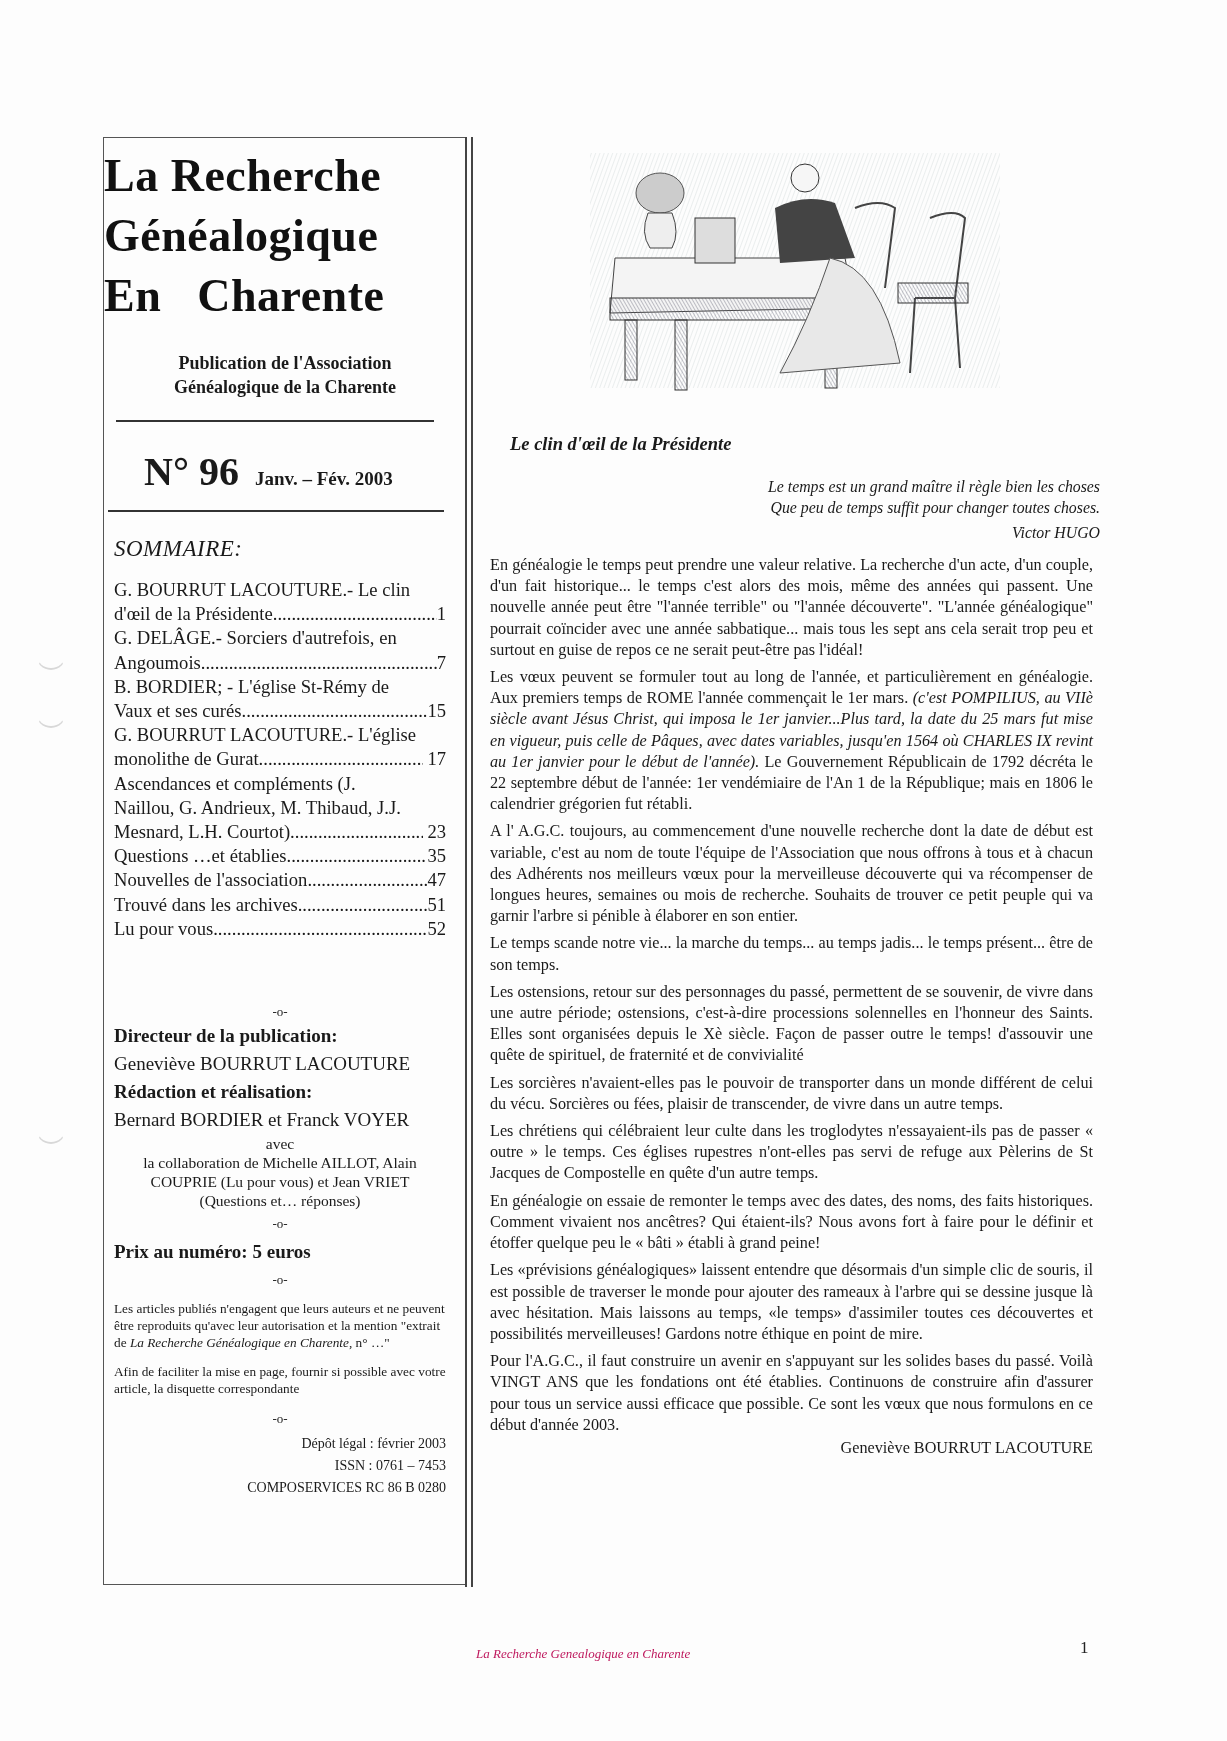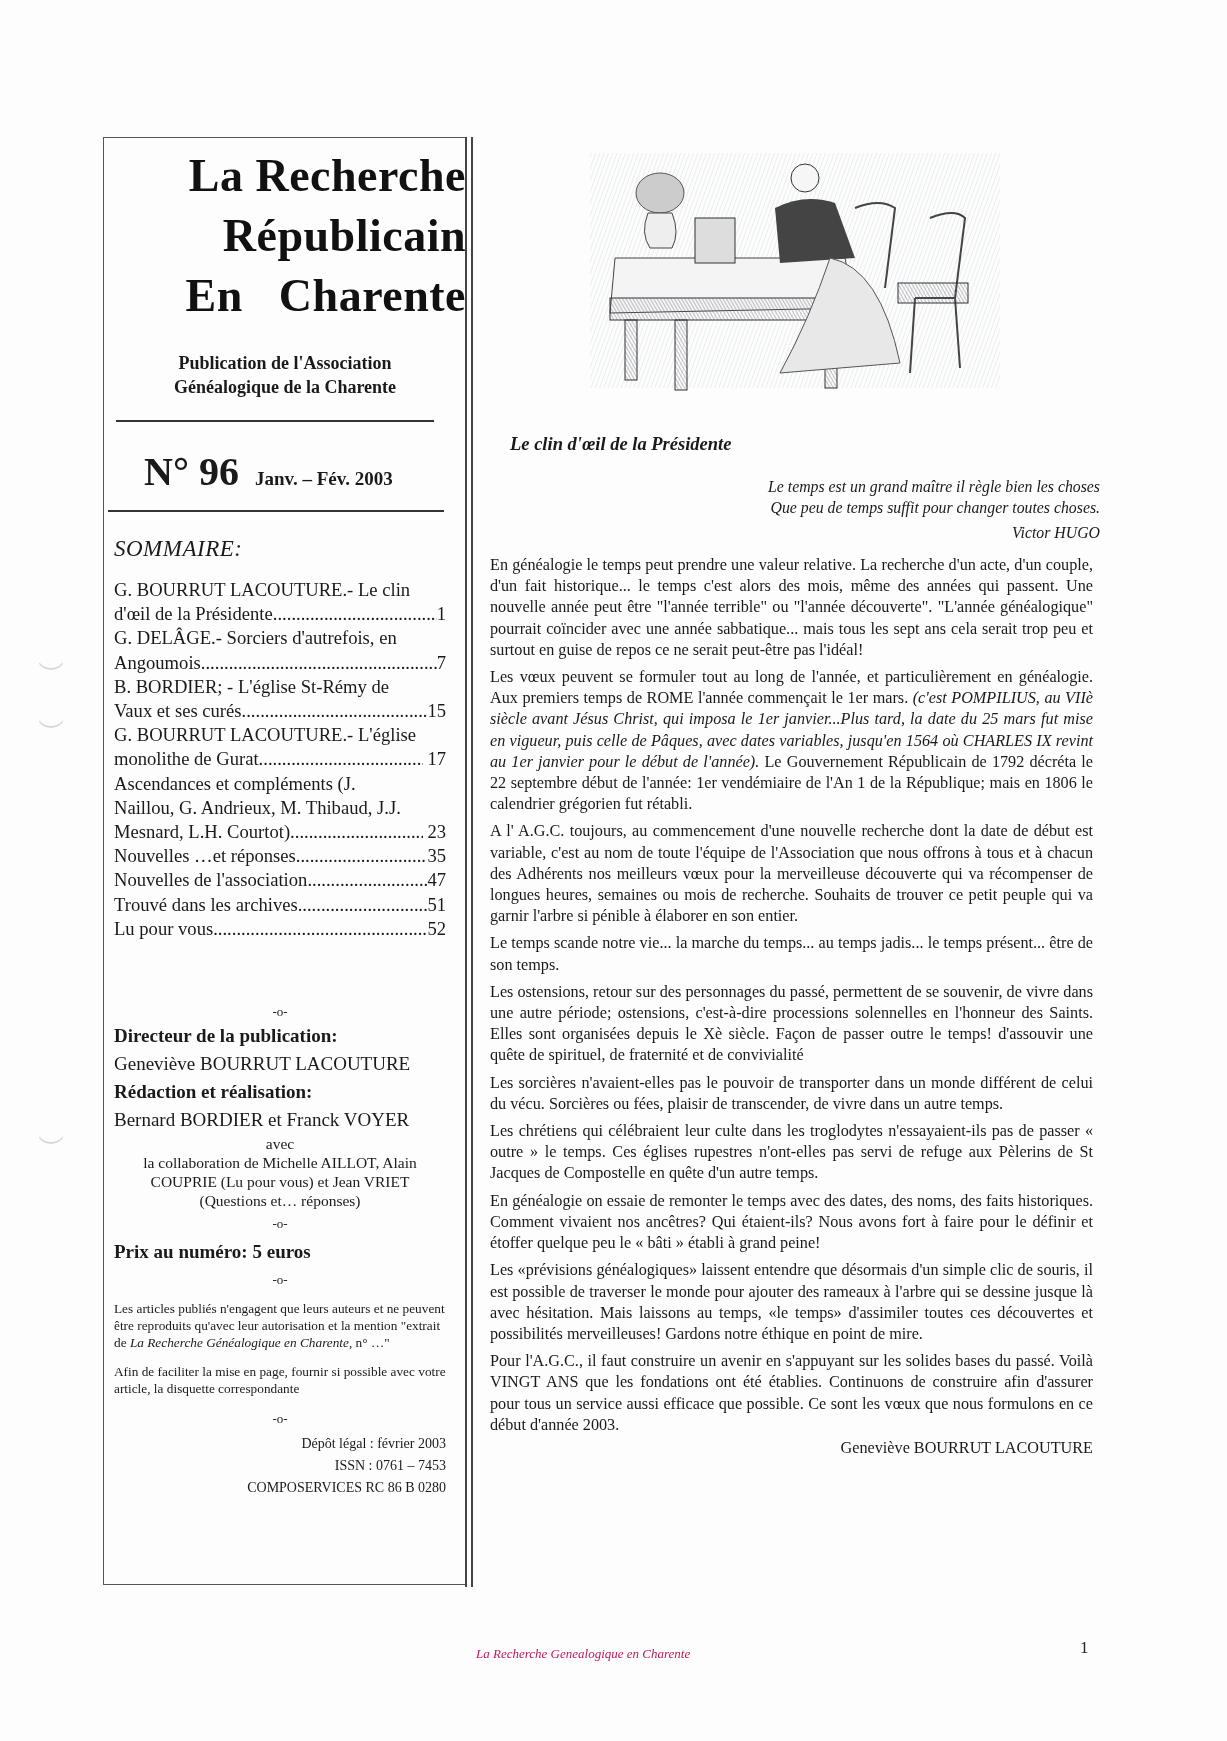--- a/index.html
+++ b/index.html
@@ -5,21 +5,21 @@
   html,body{margin:0;padding:0;}
   body{width:1227px;height:1741px;background:#fdfdfd;position:relative;overflow:hidden;
        font-family:"Liberation Serif","DejaVu Serif",serif;color:#1a1a1a;}
   .punch{position:absolute;left:36px;width:28px;height:28px;border-radius:50%;
          border-bottom:2px solid #d8d8d8;border-left:1px solid transparent;border-right:1px solid transparent;}
   
   .box{position:absolute;left:103px;top:137px;width:362px;height:1448px;
        border:1.5px solid #555;border-right:none;box-sizing:border-box;}
   .box-r1{position:absolute;left:465px;top:137px;width:1.5px;height:1450px;background:#444;}
   .box-r2{position:absolute;left:471px;top:137px;width:1.5px;height:1450px;background:#444;}
-  .title{position:absolute;left:0;width:362px;text-align:right;font-weight:bold;
+  .title{position:absolute;left:0;width:362px;text-align:left;font-weight:bold;
          font-size:46px;line-height:60px;top:8px;letter-spacing:0.5px;color:#111;}
   .title div{white-space:nowrap;}
   .subtitle{position:absolute;left:0;width:362px;top:213px;text-align:center;font-weight:bold;
             font-size:18px;line-height:24px;}
   .rule{position:absolute;height:1.5px;background:#333;}
   .issue{position:absolute;left:40px;top:310px;white-space:nowrap;font-weight:bold;}
   .issue .no{font-size:40px;}
   .issue .date{font-size:19px;margin-left:16px;}
   .sommaire{position:absolute;left:10px;top:398px;font-style:italic;font-size:23px;letter-spacing:0.5px;}
   .toc{position:absolute;left:10px;top:440px;width:332px;font-size:18.6px;line-height:24.2px;}
@@ -51,21 +51,21 @@
 </head>
 <body>
 
 <div class="punch" style="top:640px;"></div>
 <div class="punch" style="top:698px;"></div>
 <div class="punch" style="top:1114px;"></div>
 
 <div class="box">
   <div class="title">
     <div>La Recherche</div>
-    <div>Républicain</div>
+    <div>Généalogique</div>
     <div style="white-space:pre;">En   Charente</div>
   </div>
   <div class="subtitle">
     <div>Publication de l'Association</div>
     <div>Généalogique de la Charente</div>
   </div>
   <div class="rule" style="left:12px;width:318px;top:282px;"></div>
   <div class="issue">
     <span class="no">N° 96</span><span class="date">Janv. – Fév. 2003</span>
   </div>
@@ -111,21 +111,21 @@
       <div>Ascendances et compléments (J.</div>
       <div>Naillou, G. Andrieux, M. Thibaud, J.J.</div>
       <div class="row">
           <span class="txt">Mesnard, L.H. Courtot)</span>
           <span class="dots"></span>
           <span class="pg" style="white-space:pre;"> 23</span>
         </div>
     </div>
     <div>
       <div class="row">
-          <span class="txt">Nouvelles …et réponses</span>
+          <span class="txt">Questions …et établies</span>
           <span class="dots"></span>
           <span class="pg">35</span>
         </div>
     </div>
     <div>
       <div class="row">
           <span class="txt">Nouvelles de l'association</span>
           <span class="dots"></span>
           <span class="pg">47</span>
         </div>

